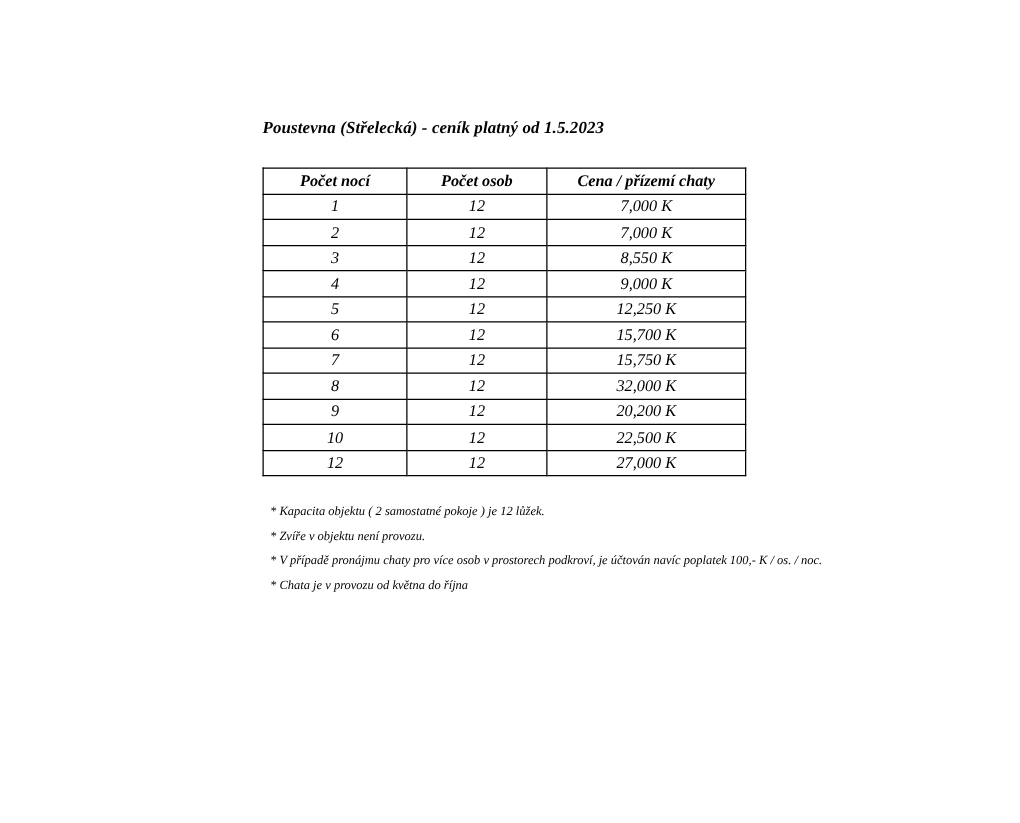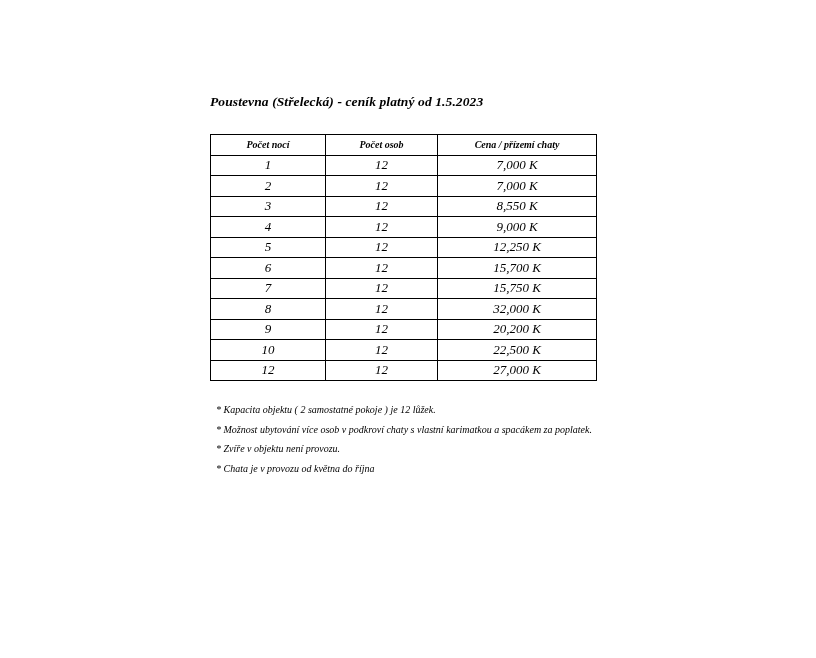--- a/index.html
+++ b/index.html
@@ -44,21 +44,21 @@
     border: 1.2px solid #000000;
     font-style: italic;
     font-size: 13px;
     text-align: center;
     padding: 1px 0 1px 0;
     height: 17.5px;
     line-height: 16px;
   }
   table.price-table th {
     font-weight: bold;
-    font-size: 10px;
+    font-size: 13px;
   }
   col.c1 { width: 115px; }
   col.c2 { width: 112px; }
   col.c3 { width: 159px; }
   .notes {
     position: absolute;
     left: 216px;
     top: 400px;
     width: 470px;
     font-style: italic;
@@ -146,18 +146,18 @@
       <tr>
         <td>12</td>
         <td>12</td>
         <td>27,000  K</td>
       </tr>
     </tbody>
   </table>
 
   <div class="notes">
     <div class="note-line">* Kapacita objektu ( 2 samostatné pokoje )  je 12 lůžek.</div>
-    <div class="note-line wrap">* Možnost ubytování více osob v podkroví chaty s vlastní karimatkou  a spacákem za poplatek.</div>
     <div class="note-line">* Zvíře v objektu není provozu.</div>
+    <div class="note-line wrap">* V případě pronájmu chaty pro více osob v prostorech podkroví, je účtován navíc  poplatek 100,- K   / os. / noc.</div>
     <div class="note-line">* Chata je v provozu od května do října</div>
   </div>
 
 </div>
 
 </body></html>

